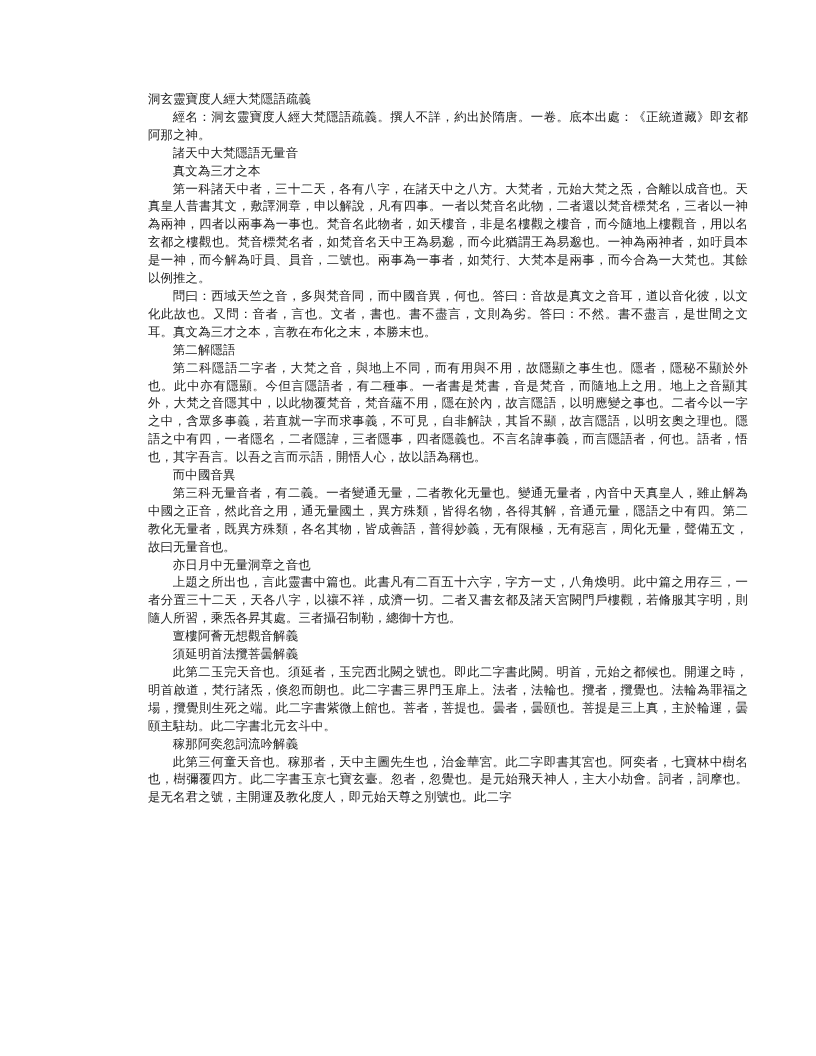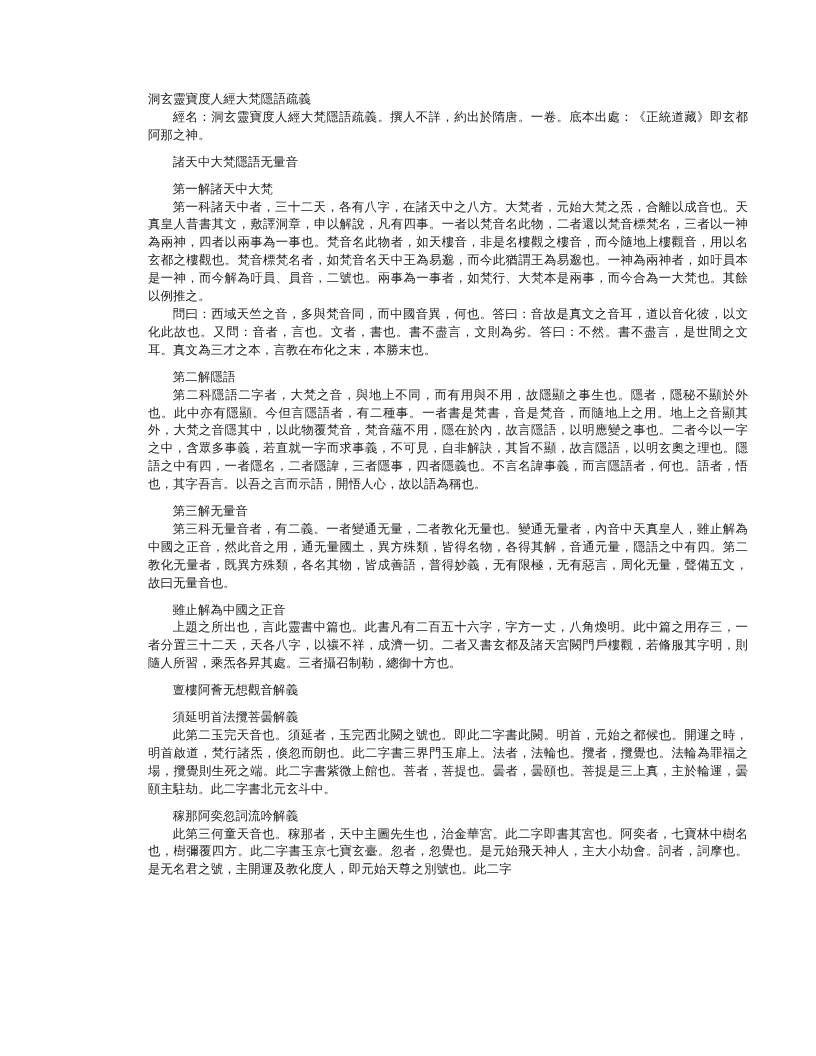--- a/index.html
+++ b/index.html
@@ -36,53 +36,52 @@
     margin: 0;
     padding: 0;
     white-space: normal;
     word-break: break-all;
   }
   .para {
     text-indent: 2em;
   }
   .heading {
     text-indent: 2em;
-    margin-top: 9px;
   }
   .title-line {
     text-indent: 0;
   }
 </style>
 </head>
 <body>
 
 <div class="page">
   <div class="doc-body">
 
     <div class="line title-line">洞玄靈寶度人經大梵隱語疏義</div>
 
     <div class="line para">經名：洞玄靈寶度人經大梵隱語疏義。撰人不詳，約出於隋唐。一卷。底本出處：《正統道藏》即玄都阿那之神。</div>
 
     <div class="line heading">諸天中大梵隱語无量音</div>
 
-    <div class="line heading">第一解諸天中大梵</div>
+    <div class="line heading">真文為三才之本</div>
 
     <div class="line para">第一科諸天中者，三十二天，各有八字，在諸天中之八方。大梵者，元始大梵之炁，合離以成音也。天真皇人昔書其文，敷譯洞章，申以解說，凡有四事。一者以梵音名此物，二者還以梵音標梵名，三者以一神為兩神，四者以兩事為一事也。梵音名此物者，如天樓音，非是名樓觀之樓音，而今隨地上樓觀音，用以名玄都之樓觀也。梵音標梵名者，如梵音名天中王為易邈，而今此猶謂王為易邈也。一神為兩神者，如吁員本是一神，而今解為吁員、員音，二號也。兩事為一事者，如梵行、大梵本是兩事，而今合為一大梵也。其餘以例推之。</div>
 
     <div class="line para">問曰：西域天竺之音，多與梵音同，而中國音異，何也。答曰：音故是真文之音耳，道以音化彼，以文化此故也。又問：音者，言也。文者，書也。書不盡言，文則為劣。答曰：不然。書不盡言，是世間之文耳。真文為三才之本，言教在布化之末，本勝末也。</div>
 
     <div class="line heading">第二解隱語</div>
 
     <div class="line para">第二科隱語二字者，大梵之音，與地上不同，而有用與不用，故隱顯之事生也。隱者，隱秘不顯於外也。此中亦有隱顯。今但言隱語者，有二種事。一者書是梵書，音是梵音，而隨地上之用。地上之音顯其外，大梵之音隱其中，以此物覆梵音，梵音蘊不用，隱在於內，故言隱語，以明應變之事也。二者今以一字之中，含眾多事義，若直就一字而求事義，不可見，自非解訣，其旨不顯，故言隱語，以明玄奧之理也。隱語之中有四，一者隱名，二者隱諱，三者隱事，四者隱義也。不言名諱事義，而言隱語者，何也。語者，悟也，其字吾言。以吾之言而示語，開悟人心，故以語為稱也。</div>
 
-    <div class="line heading">第三解无量音</div>
+    <div class="line heading">而中國音異</div>
 
     <div class="line para">第三科无量音者，有二義。一者變通无量，二者教化无量也。變通无量者，內音中天真皇人，雖止解為中國之正音，然此音之用，通无量國土，異方殊類，皆得名物，各得其解，音通元量，隱語之中有四。第二教化无量者，既異方殊類，各名其物，皆成善語，普得妙義，无有限極，无有惡言，周化无量，聲備五文，故曰无量音也。</div>
 
-    <div class="line heading">雖止解為中國之正音</div>
+    <div class="line heading">亦日月中无量洞章之音也</div>
 
     <div class="line para">上題之所出也，言此靈書中篇也。此書凡有二百五十六字，字方一丈，八角煥明。此中篇之用存三，一者分置三十二天，天各八字，以禳不祥，成濟一切。二者又書玄都及諸天宮闕門戶樓觀，若脩服其字明，則隨人所習，乘炁各昇其處。三者攝召制勒，總御十方也。</div>
 
     <div class="line heading">亶樓阿薈无想觀音解義</div>
 
 
     <div class="line heading">須延明首法攬菩曇解義</div>
 
     <div class="line para">此第二玉完天音也。須延者，玉完西北闕之號也。即此二字書此闕。明首，元始之都候也。開運之時，明首啟道，梵行諸炁，倏忽而朗也。此二字書三界門玉扉上。法者，法輪也。攬者，攬覺也。法輪為罪福之場，攬覺則生死之端。此二字書紫微上館也。菩者，菩提也。曇者，曇頤也。菩提是三上真，主於輪運，曇頤主駐劫。此二字書北元玄斗中。</div>
 

